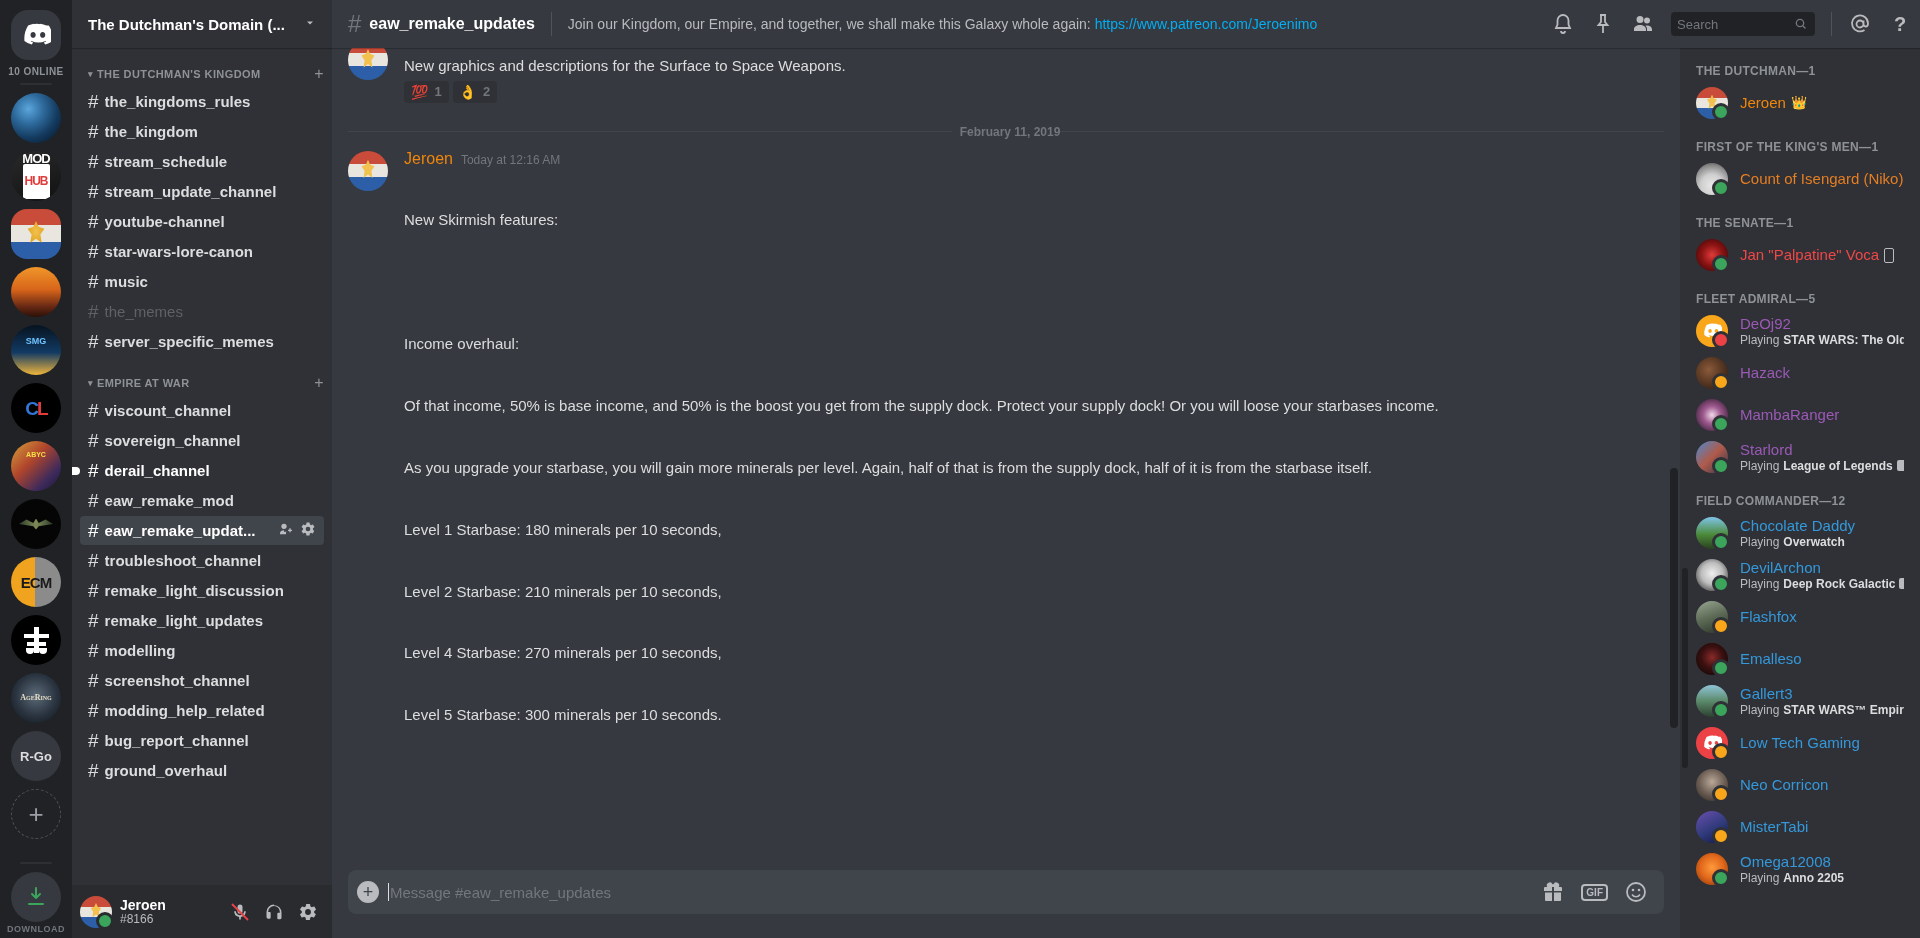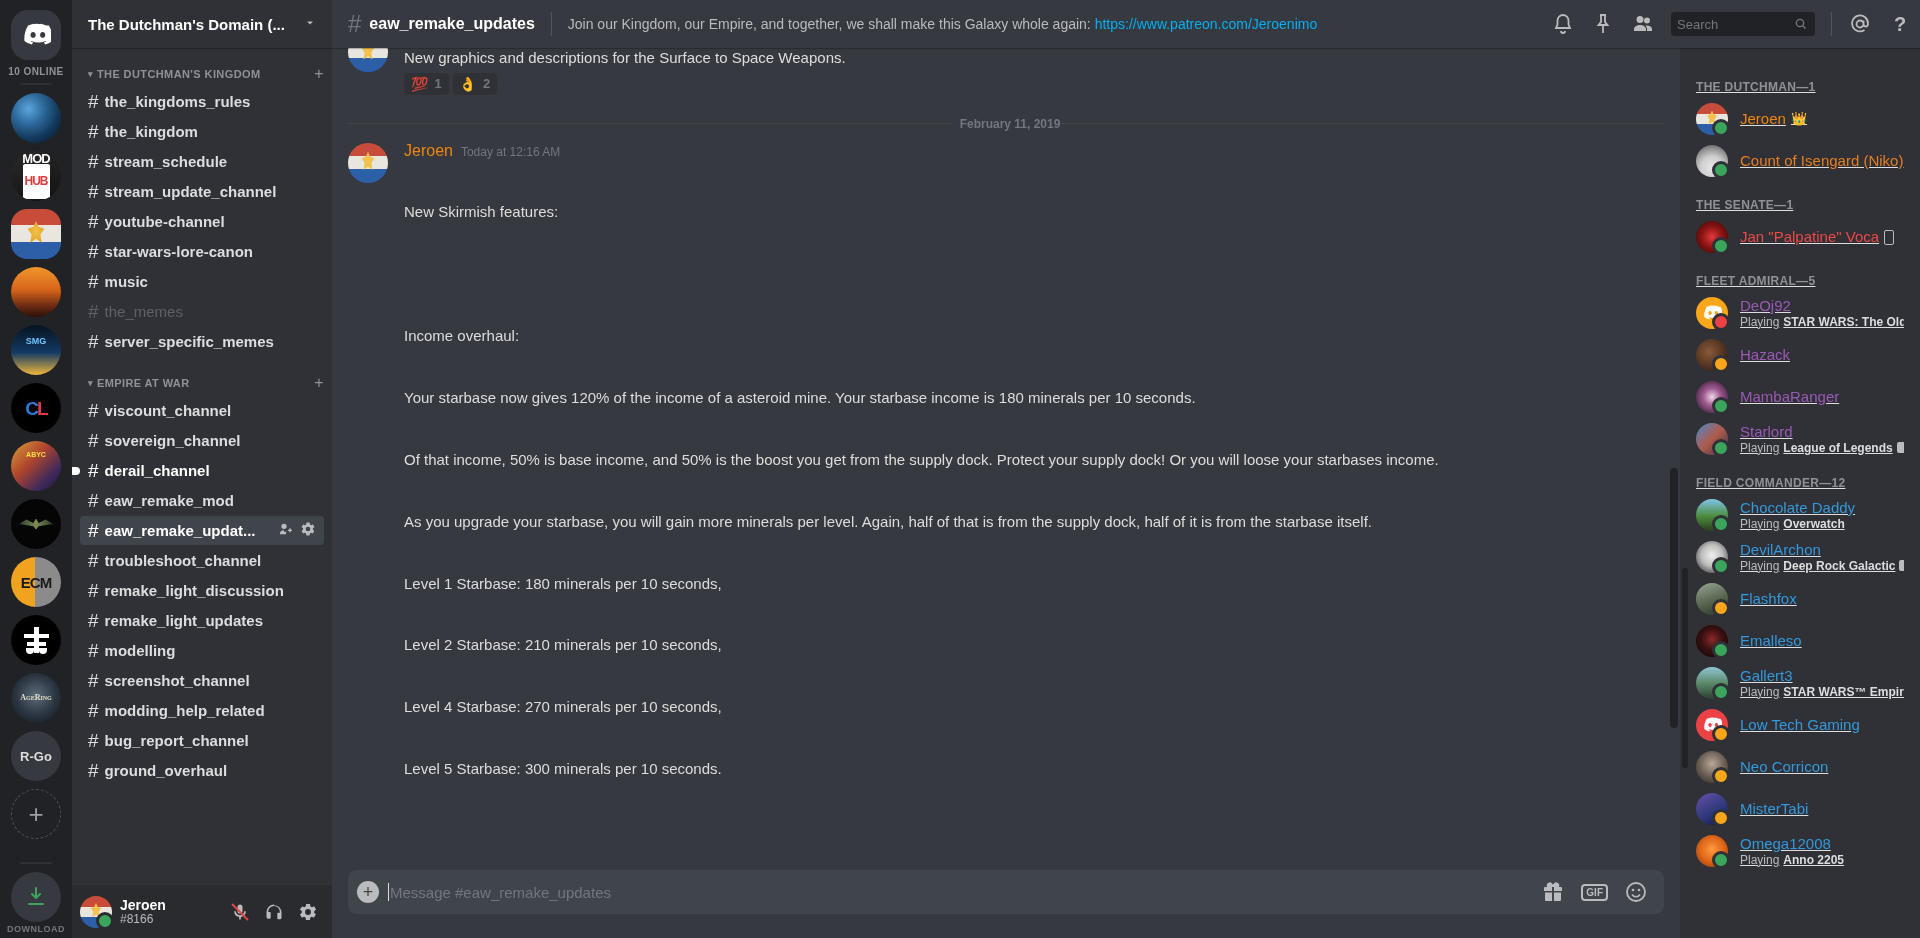--- a/index.html
+++ b/index.html
@@ -178,21 +178,21 @@
   .comp-icons { display: flex; align-items: center; gap: 16px; color: #b9bbbe; }
   .comp-icons svg { width: 24px; height: 24px; fill: currentColor; display: block; }
   .gif-badge {
     border: 2px solid #b9bbbe; border-radius: 4px; font-size: 10px; font-weight: 700;
     padding: 1px 3px; color: #b9bbbe; line-height: 1.1;
   }
 
   
   .members {
     width: 240px; flex: 0 0 240px; background: #2f3136; overflow: hidden;
-    padding-top: 16px; position: relative; text-decoration: underline;
+    position: relative;
   }
   .mem-scrollbar {
     position: absolute; left: 2px; top: 520px; width: 6px; height: 200px;
     background: #202225; border-radius: 3px;
   }
   .mem-cat {
     font-size: 12px; font-weight: 700; letter-spacing: .3px; color: #8e9297;
     text-transform: uppercase; padding: 16px 8px 4px 16px;
   }
   .mem {
@@ -491,21 +491,21 @@
               <text x="12" y="19" text-anchor="middle" font-size="20" font-weight="700" fill="currentColor" font-family="Liberation Sans, sans-serif">?</text>
             </svg>
         </span>
       </div>
     </div>
 
     <div class="content-row">
       <div class="msgs-wrap">
         <div class="msgs">
 
-          <div class="msg" style="padding-top:0">
+          <div class="msg" style="padding-top:8px">
             <div class="msg-avatar" style="margin-top:-16px;background:linear-gradient(180deg,#c94c3a 0%,#c94c3a 33%,#e9e6df 33%,#e9e6df 66%,#2c5fa8 66%,#2c5fa8 100%);display:flex;align-items:center;justify-content:center">
               <div style="width:17px;height:22px;background:#f2c14e;clip-path:polygon(50% 0%,62% 22%,88% 30%,70% 52%,76% 84%,50% 68%,24% 84%,30% 52%,12% 30%,38% 22%);"></div>
             </div>
             <div class="msg-body">
               <div class="msg-text">New graphics and descriptions for the Surface to Space Weapons.</div>
               <div class="reactions">
                 <div class="reaction">
                   <span class="emo">💯</span>
                   <span class="cnt">1</span>
                 </div>
@@ -529,21 +529,20 @@
             </div>
             <div class="msg-body">
               <div class="msg-head">
                 <span class="msg-author">Jeroen</span>
                 <span class="msg-ts">Today at 12:16 AM</span>
               </div>
               <div class="msg-text">
                 <div>New Skirmish features:</div>
                 <div class="blank"></div>
                 <div>Income overhaul:</div>
-                <div>Your starbase now gives 120% of the income of a asteroid mine. Your starbase income is 180 minerals per 10 seconds.</div>
                 <div>Of that income, 50% is base income, and 50% is the boost you get from the supply dock. Protect your supply dock! Or you will loose your starbases income.</div>
                 <div>As you upgrade your starbase, you will gain more minerals per level. Again, half of that is from the supply dock, half of it is from the starbase itself.</div>
                 <div>Level 1 Starbase: 180 minerals per 10 seconds,</div>
                 <div>Level 2 Starbase: 210 minerals per 10 seconds,</div>
                 <div>Level 4 Starbase: 270 minerals per 10 seconds,</div>
                 <div>Level 5 Starbase: 300 minerals per 10 seconds.</div>
               </div>
 
             </div>
           </div>
@@ -592,20 +591,21 @@
             <div class="status-dot st-online"></div>
           </div>
           <div class="mem-txt">
             <div class="mem-name" style="color:#f1860b">
               <span>Jeroen</span>
               <span style="color:#f1c40f;font-size:13px">👑</span>
             </div>
           </div>
         </div>
 
+        <div class="mem-cat">FIRST OF THE KING'S MEN—1</div>
         <div class="mem">
           <div class="mem-avatar">
             <div class="img" style="background:radial-gradient(circle at 50% 70%, #e8e8e8 0%, #cfcfcf 40%, #8e8e8e 70%, #3a3a3a 100%)"></div>
             <div class="status-dot st-online"></div>
           </div>
           <div class="mem-txt">
             <div class="mem-name" style="color:#e67e22">
                 <span>Count of Isengard (Niko)</span>
               </div>
           </div>

